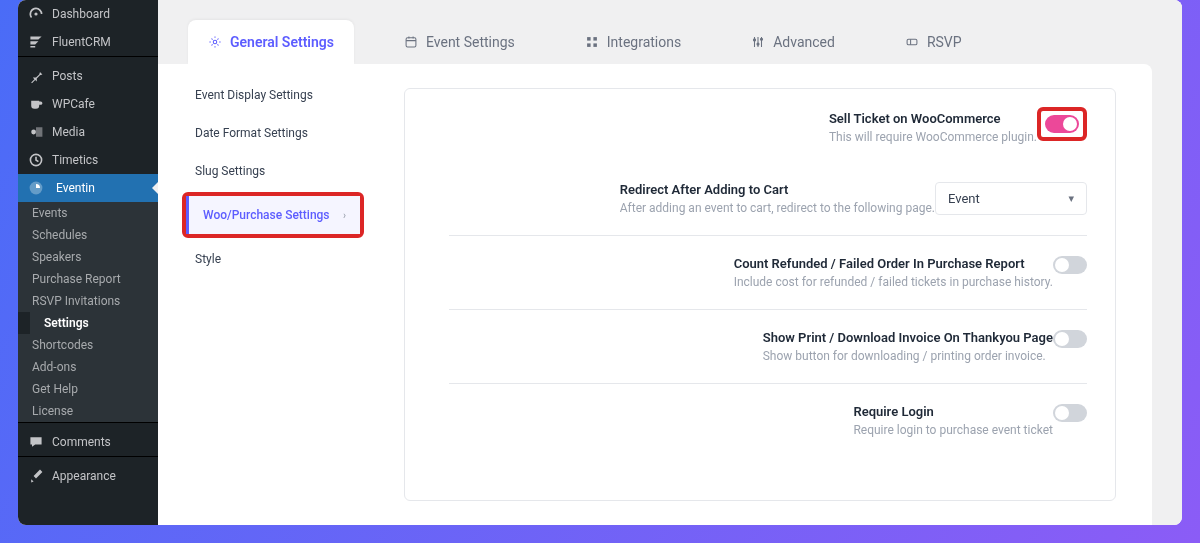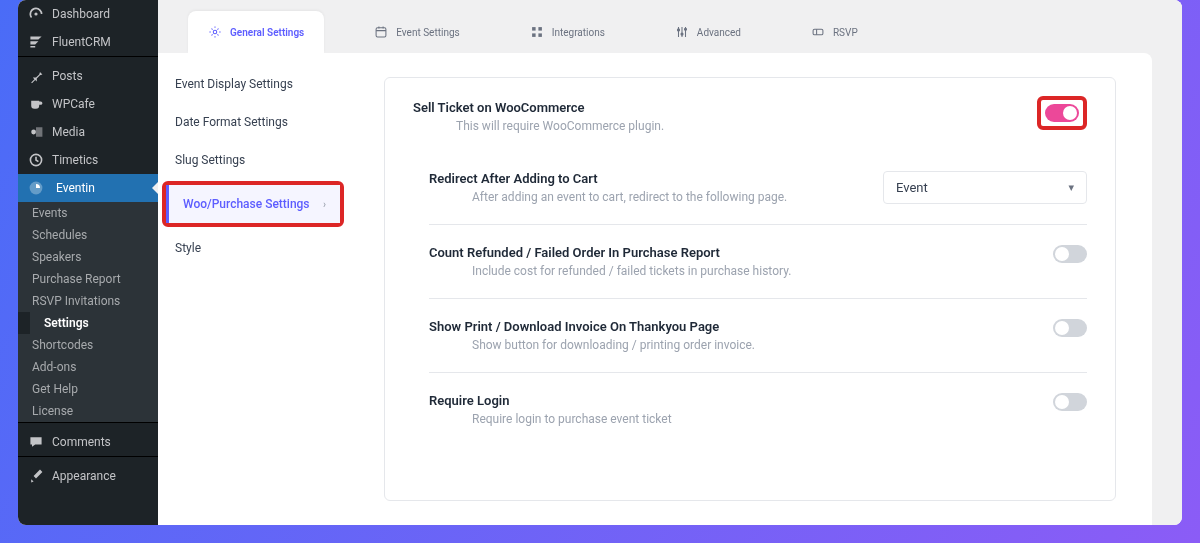--- a/index.html
+++ b/index.html
@@ -7,44 +7,44 @@
   .app { display: flex; width: 100%; height: 100%; background: #fff; border-radius: 8px; overflow: hidden; }
   .wp-sidebar { width: 140px; background: #1d2327; color: #c3c4c7; font-size: 12px; overflow-y: auto; flex-shrink: 0; }
   .wp-item { display: flex; align-items: center; padding: 6px 10px; cursor: pointer; gap: 8px; position: relative; }
   .wp-item.active { background: #2271b1; color: #fff; gap: 12px; }
   .wp-item.active::after { content: ""; position: absolute; right: 0; top: 50%; transform: translateY(-50%); border: 6px solid transparent; border-right-color: #f0f0f1; }
   .wp-icon { width: 16px; height: 16px; display: flex; align-items: center; justify-content: center; flex-shrink: 0; }
   .wp-sub { padding: 4px 10px 4px 14px; background: #2c3338; font-size: 12px; color: #a7aaad; cursor: pointer; }
   .wp-sub.current { color: #fff; font-weight: 600; margin-left: 12px; }
   .wp-separator { height: 6px; background: #1d2327; border-top: 1px solid #000; }
   .main { flex: 1; display: flex; flex-direction: column; background: #f0f0f1; }
-  .tabbar { display: flex; align-items: center; padding: 11px 30px 0 30px; gap: 30px; background: #f0f0f1; font-size: 10px; }
+  .tabbar { display: flex; align-items: center; padding: 20px 30px 0 30px; gap: 30px; background: #f0f0f1; font-size: 14px; }
   .tab { display: flex; align-items: center; gap: 8px; padding: 14px 20px; color: #6b7280; cursor: pointer; border-radius: 8px 8px 0 0; }
   .tab.active { background: #fff; color: #5d5dff; font-weight: 600; box-shadow: 0 -1px 3px rgba(0,0,0,0.05); }
   .tab-icon { width: 14px; height: 14px; display: flex; }
-  .content-wrap { flex: 1; background: #fff; margin: 0 30px 0 0; display: flex; border-radius: 0 8px 0 0; overflow: hidden; }
+  .content-wrap { flex: 1; background: #fff; margin: 0 30px 0 0; display: flex; border-radius: 0 8px 0 0; overflow: hidden; padding-left: 20px; }
   .subnav { width: 190px; padding: 12px 0; font-size: 12px; background: #fff; }
   .subnav-item { padding: 12px 14px; color: #374151; cursor: pointer; display: flex; align-items: center; justify-content: space-between; border-left: 3px solid transparent; }
   .subnav-item.active { border-left-color: #5d5dff; color: #5d5dff; background: #f5f5ff; font-weight: 500; }
   .subnav-box { border: 4px solid #dc2626; border-radius: 6px; margin: 2px 4px; }
   .chev { font-size: 10px; color: #9ca3af; }
   .panel { flex: 1; margin: 24px 36px; background: #fff; border: 1px solid #e5e7eb; border-radius: 6px; padding: 22px 28px; overflow-y: auto; }
-  .setting-row { display: flex; justify-content: space-between; align-items: flex-start; padding: 18px 0; }
+  .setting-row { display: flex; justify-content: flex-end; align-items: flex-start; padding: 18px 0; }
   .setting-row + .setting-row { border-top: 1px solid transparent; }
   .setting-inner { padding-left: 16px; }
   .setting-inner .setting-row { border-top: 1px solid #e5e7eb; padding: 20px 0; }
   .setting-inner .setting-row:first-child { border-top: none; }
   .setting-title { font-size: 13px; font-weight: 600; color: #1f2937; margin-bottom: 4px; }
-  .setting-desc { font-size: 12px; color: #9ca3af; margin-left: 43px; }
+  .setting-desc { font-size: 12px; color: #9ca3af; }
   .toggle { width: 34px; height: 18px; border-radius: 10px; background: #d1d5db; position: relative; cursor: pointer; flex-shrink: 0; }
   .toggle::after { content: ""; position: absolute; width: 14px; height: 14px; background: #fff; border-radius: 50%; top: 2px; left: 2px; transition: .2s; }
   .toggle.on { background: #ec4899; }
   .toggle.on::after { left: 18px; }
   .toggle-box { border: 4px solid #dc2626; border-radius: 6px; padding: 4px; margin-top: -4px; }
-  .select { border: 1px solid #e5e7eb; border-radius: 4px; padding: 8px 12px; width: 204px; display: flex; justify-content: space-between; align-items: center; font-size: 13px; color: #374151; cursor: pointer; }
+  .select { border: 1px solid #e5e7eb; border-radius: 4px; padding: 8px 12px; width: 152px; display: flex; justify-content: space-between; align-items: center; font-size: 13px; color: #374151; cursor: pointer; }
   svg { width: 100%; height: 100%; }
 </style>
 </head>
 <body>
 
 <div class="app">
 
   <div class="wp-sidebar">
     <div class="wp-item">
       <span class="wp-icon">

